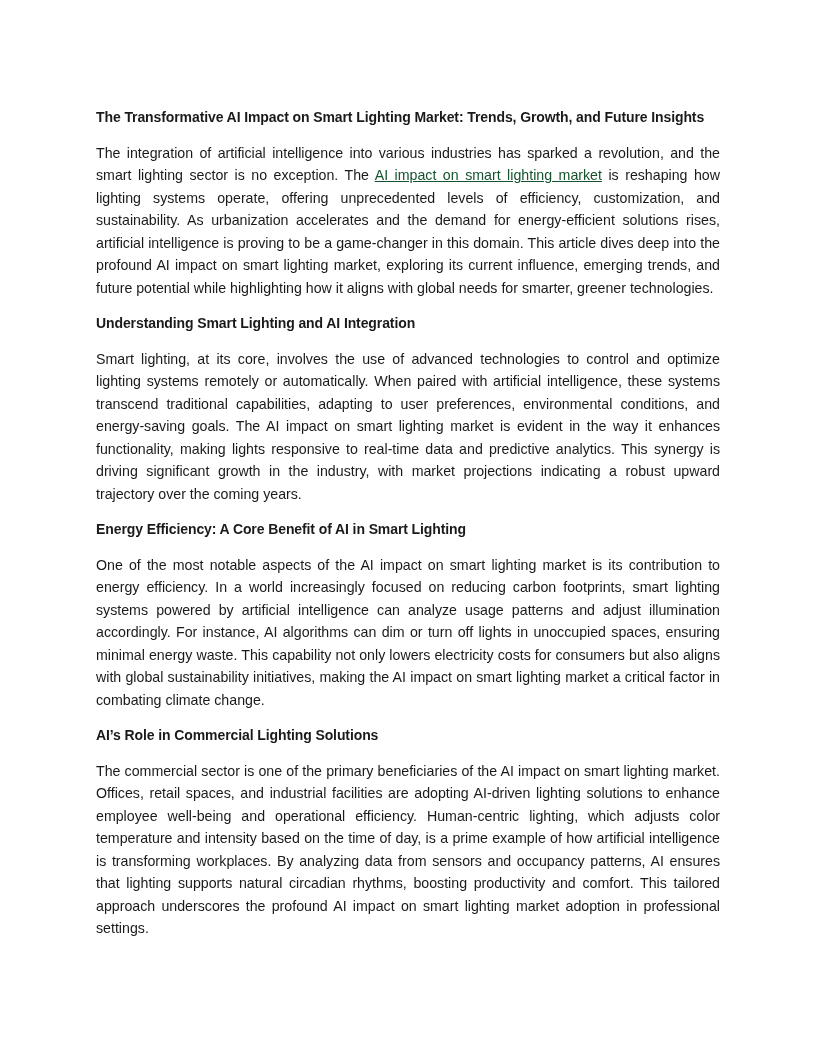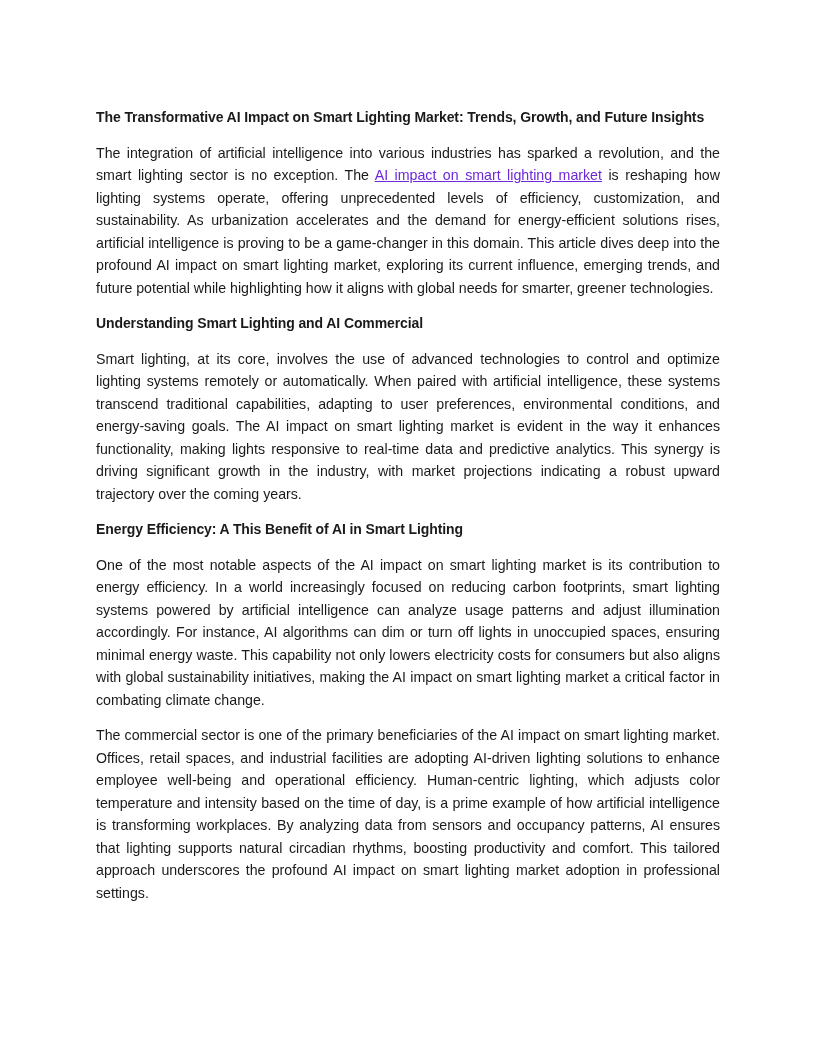--- a/index.html
+++ b/index.html
@@ -7,30 +7,31 @@
   .page {
     position: absolute; left: 96px; top: 106px; width: 624px;
     font-family: "Liberation Sans", sans-serif;
     font-size: 14.2px; line-height: 22.5px; color: #1a1a1a;
   }
   .heading {
     font-weight: bold; font-size: 14px; margin: 0 0 13px 0;
     letter-spacing: -0.1px;
   }
   .para { text-align: justify; margin: 0 0 13px 0; }
-  a.link { color: #6d28d9; text-decoration: underline; }
+  a.link { color: #14532d; text-decoration: underline; }
 </style>
 </head>
 <body>
 
 <div class="page">
   <div class="heading">The Transformative AI Impact on Smart Lighting Market: Trends, Growth, and Future Insights</div>
 
   <p class="para"><span>The integration of artificial intelligence into various industries has sparked a revolution, and the smart lighting sector is no exception. The </span><a class="link" href="#">AI impact on smart lighting market</a><span> is reshaping how lighting systems operate, offering unprecedented levels of efficiency, customization, and sustainability. As urbanization accelerates and the demand for energy-efficient solutions rises, artificial intelligence is proving to be a game-changer in this domain. This article dives deep into the profound AI impact on smart lighting market, exploring its current influence, emerging trends, and future potential while highlighting how it aligns with global needs for smarter, greener technologies.</span></p>
 
-  <div class="heading">Understanding Smart Lighting and AI Commercial</div>
+  <div class="heading">Understanding Smart Lighting and AI Integration</div>
   <p class="para">Smart lighting, at its core, involves the use of advanced technologies to control and optimize lighting systems remotely or automatically. When paired with artificial intelligence, these systems transcend traditional capabilities, adapting to user preferences, environmental conditions, and energy-saving goals. The AI impact on smart lighting market is evident in the way it enhances functionality, making lights responsive to real-time data and predictive analytics. This synergy is driving significant growth in the industry, with market projections indicating a robust upward trajectory over the coming years.</p>
 
-  <div class="heading">Energy Efficiency: A This Benefit of AI in Smart Lighting</div>
+  <div class="heading">Energy Efficiency: A Core Benefit of AI in Smart Lighting</div>
   <p class="para">One of the most notable aspects of the AI impact on smart lighting market is its contribution to energy efficiency. In a world increasingly focused on reducing carbon footprints, smart lighting systems powered by artificial intelligence can analyze usage patterns and adjust illumination accordingly. For instance, AI algorithms can dim or turn off lights in unoccupied spaces, ensuring minimal energy waste. This capability not only lowers electricity costs for consumers but also aligns with global sustainability initiatives, making the AI impact on smart lighting market a critical factor in combating climate change.</p>
 
+  <div class="heading">AI’s Role in Commercial Lighting Solutions</div>
   <p class="para">The commercial sector is one of the primary beneficiaries of the AI impact on smart lighting market. Offices, retail spaces, and industrial facilities are adopting AI-driven lighting solutions to enhance employee well-being and operational efficiency. Human-centric lighting, which adjusts color temperature and intensity based on the time of day, is a prime example of how artificial intelligence is transforming workplaces. By analyzing data from sensors and occupancy patterns, AI ensures that lighting supports natural circadian rhythms, boosting productivity and comfort. This tailored approach underscores the profound AI impact on smart lighting market adoption in professional settings.</p>
 </div>
 
 </body></html>

